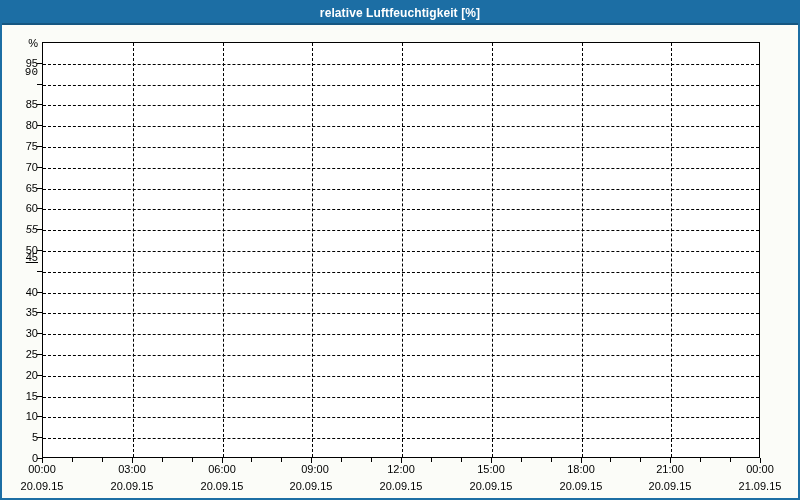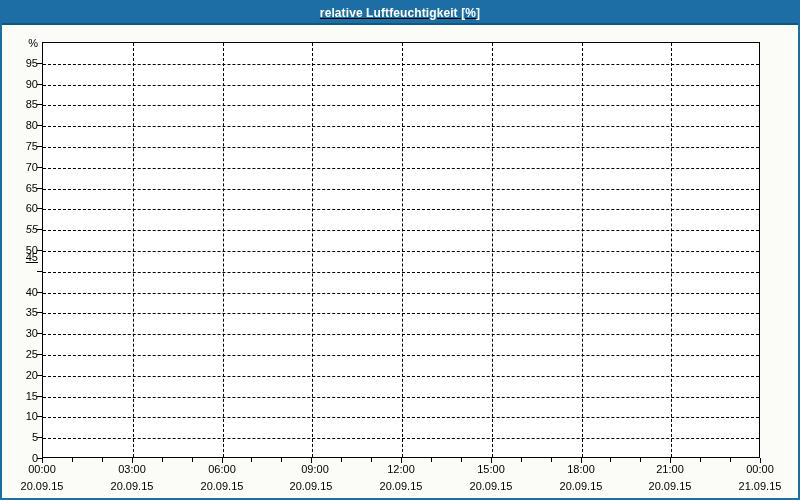--- a/index.html
+++ b/index.html
@@ -13,21 +13,21 @@
     width: 800px; height: 500px;
     background: var(--window-bg, #FBFCF8);
     border: 2px solid var(--window-border, #1C6EA4);
     overflow: hidden;
   }
   .titlebar {
     position: absolute; top: 0; left: 0; right: 0;
     height: 23px;
     background: var(--titlebar-bg, #1C6EA4);
     border-bottom: 2px solid var(--titlebar-edge, #155681);
-    display: flex; align-items: center; justify-content: center; text-decoration: underline;
+    display: flex; align-items: center; justify-content: center;
   }
   .titlebar .title-text {
     color: var(--title-text, #FFFFFF);
     font-size: 12px;
     font-weight: bold;
     letter-spacing: 0.1px;
   }
   .plot-area {
     position: absolute;
     left: 40px; top: 40px;
@@ -124,21 +124,21 @@
       <div class="ylab" style="top: 180px;">65</div>
       <div class="ytick" style="left: 35px; top: 165px;"></div>
       <div class="ylab" style="top: 159px;">70</div>
       <div class="ytick" style="left: 35px; top: 144px;"></div>
       <div class="ylab" style="top: 138px;">75</div>
       <div class="ytick" style="left: 35px; top: 123px;"></div>
       <div class="ylab" style="top: 117px;">80</div>
       <div class="ytick" style="left: 35px; top: 102px;"></div>
       <div class="ylab" style="top: 96px;">85</div>
       <div class="ytick" style="left: 35px; top: 82px;"></div>
-      <div class="ylab" style="top: 76px;">90</div>
+      <div class="ylab" style="top: 64px; font-family: Liberation Mono, monospace;">90</div>
       <div class="ytick" style="left: 35px; top: 61px;"></div>
       <div class="ylab" style="top: 55px;">95</div>
       <div class="ylab" style="top: 35px;">%</div>
       <div class="xtick" style="left: 40px; top: 456px; height: 5px;"></div>
       <div class="xtick" style="left: 70px; top: 456px; height: 4px;"></div>
       <div class="xtick" style="left: 100px; top: 456px; height: 4px;"></div>
       <div class="xtick" style="left: 130px; top: 456px; height: 5px;"></div>
       <div class="xtick" style="left: 160px; top: 456px; height: 4px;"></div>
       <div class="xtick" style="left: 190px; top: 456px; height: 4px;"></div>
       <div class="xtick" style="left: 220px; top: 456px; height: 5px;"></div>

